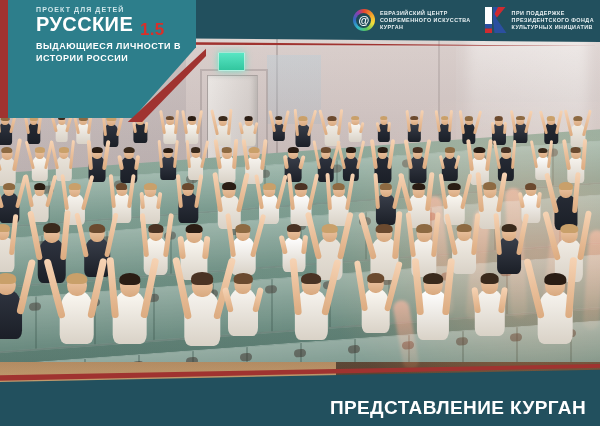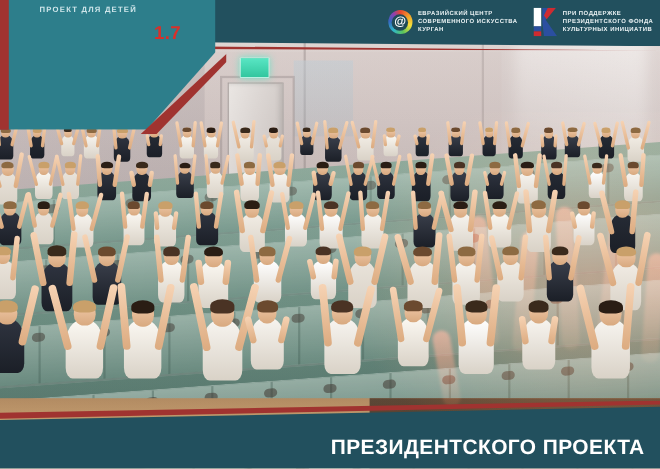--- a/index.html
+++ b/index.html
@@ -966,21 +966,26 @@
 
   <div class="header-stripe"></div>
   <div class="header-band"></div>
 
   <div class="title-panel"></div>
   <div class="title-panel-edge"></div>
   <div class="title-red-bar"></div>
 
   <div class="brand">
     <p class="kicker">ПРОЕКТ ДЛЯ ДЕТЕЙ</p>
-    <span class="ver">1.7</span>
+    <p class="title1">РУССКИЕ</p>
+    <span class="ver">1.5</span>
+    <div class="sub">ВЫДАЮЩИЕСЯ
+ЛИЧНОСТИ
+В ИСТОРИИ
+РОССИИ</div>
   </div>
 
   <div class="logos">
     <div class="logo">
       <span class="at-mark">
         <span class="at-inner">@</span>
       </span>
       <span class="logo-text">ЕВРАЗИЙСКИЙ ЦЕНТР
 СОВРЕМЕННОГО ИСКУССТВА
 КУРГАН</span>
@@ -998,16 +1003,16 @@
       </span>
       <span class="logo-text">ПРИ ПОДДЕРЖКЕ
 ПРЕЗИДЕНТСКОГО ФОНДА
 КУЛЬТУРНЫХ ИНИЦИАТИВ</span>
     </div>
   </div>
 
   <div class="footer-stripe"></div>
   <div class="footer-band"></div>
   <div class="footer-text">
-    <p class="footer-title">ПРЕЗИДЕНТСКОГО ПРОЕКТА</p>
+    <p class="footer-title">ПРЕДСТАВЛЕНИЕ КУРГАН</p>
   </div>
 
 </div>
 
 </body></html>

